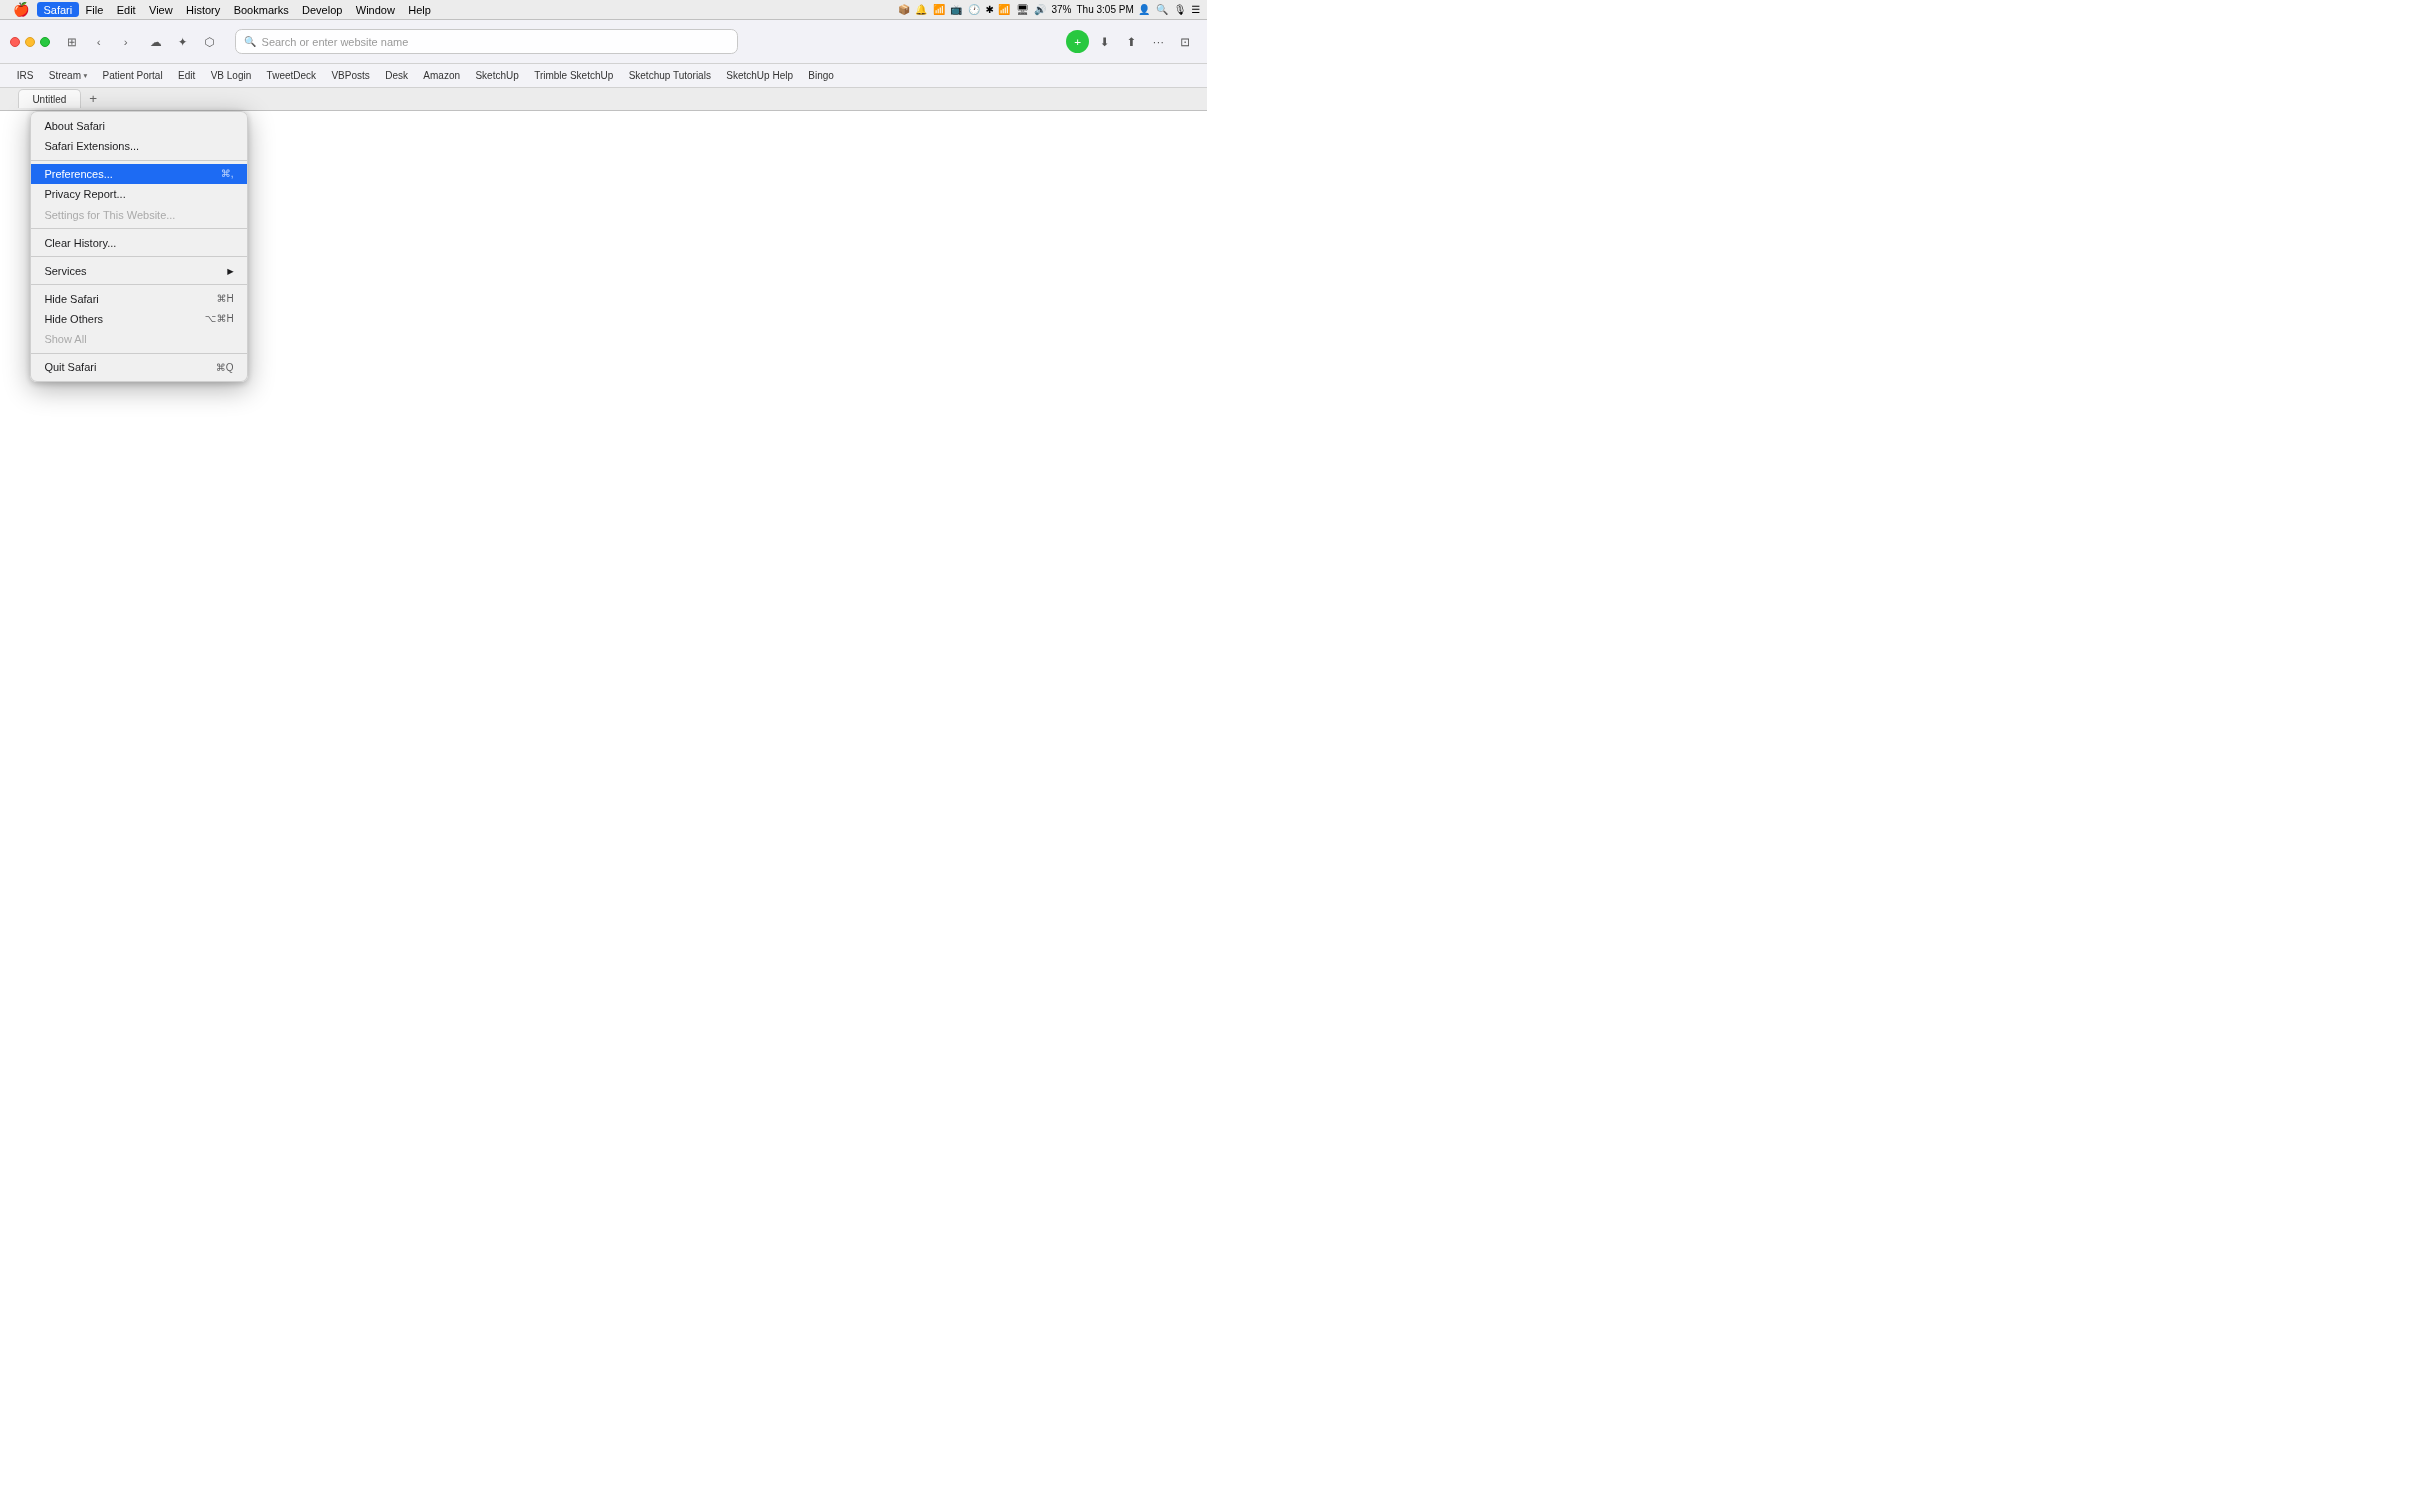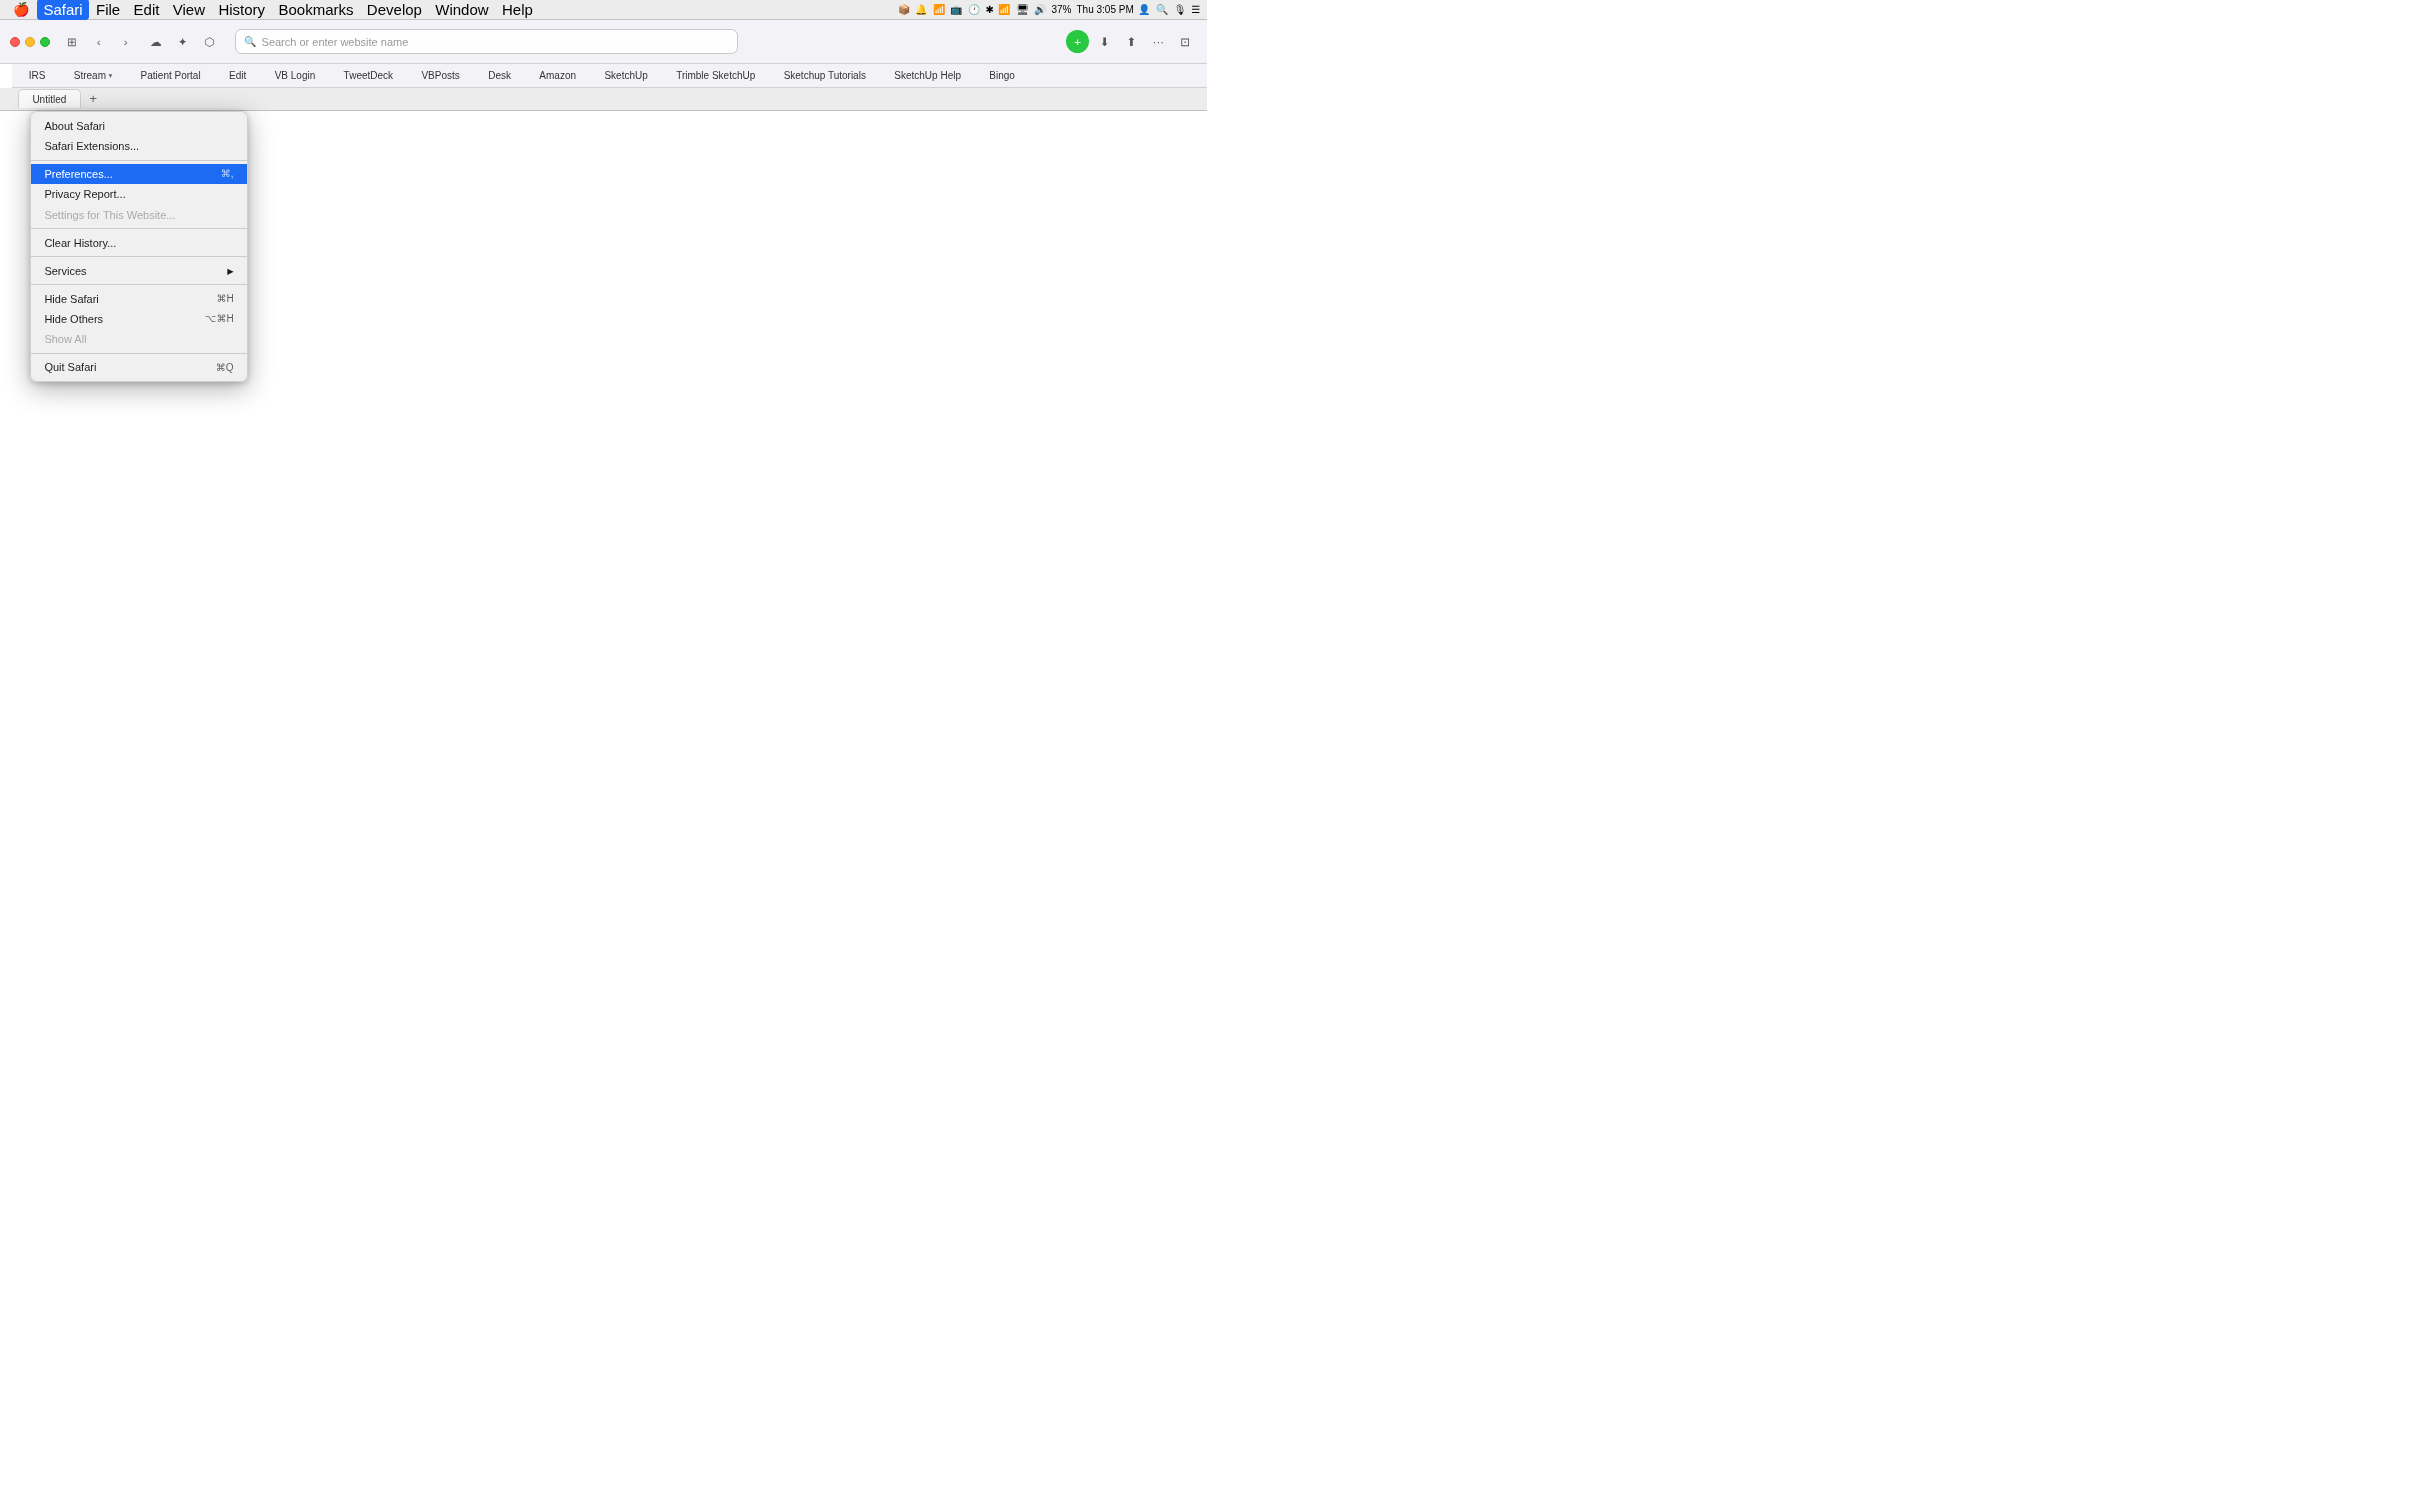--- a/index.html
+++ b/index.html
@@ -27,21 +27,21 @@
     }
 
     .menubar-left {
       display: flex;
       align-items: center;
       gap: 0;
     }
 
     .menubar-item {
       padding: 1.7px 6.7px;
-      font-size: 15px;
+      font-size: 11px;
       font-weight: 400;
       cursor: pointer;
       border-radius: 3.4px;
       white-space: nowrap;
     }
 
     .menubar-item.apple {
       font-size: 13.4px;
       padding: 1.7px 6.7px;
     }
@@ -172,23 +172,22 @@
     }
 
     
     .bookmarks-bar {
       width: 100%;
       height: 23.5px;
       background: rgba(242, 242, 247, 0.95);
       border-bottom: 0.8px solid #d1d1d1;
       display: flex;
       padding: 0 10px;
-      gap: 15px;
+      gap: 2px;
       overflow: hidden;
-      margin-left: 12px;
     }
 
     .bookmark-item {
       padding: 2.5px 6.7px;
       font-size: 10px;
       color: #333;
       cursor: pointer;
       border-radius: 3.4px;
       white-space: nowrap;
       display: flex;

